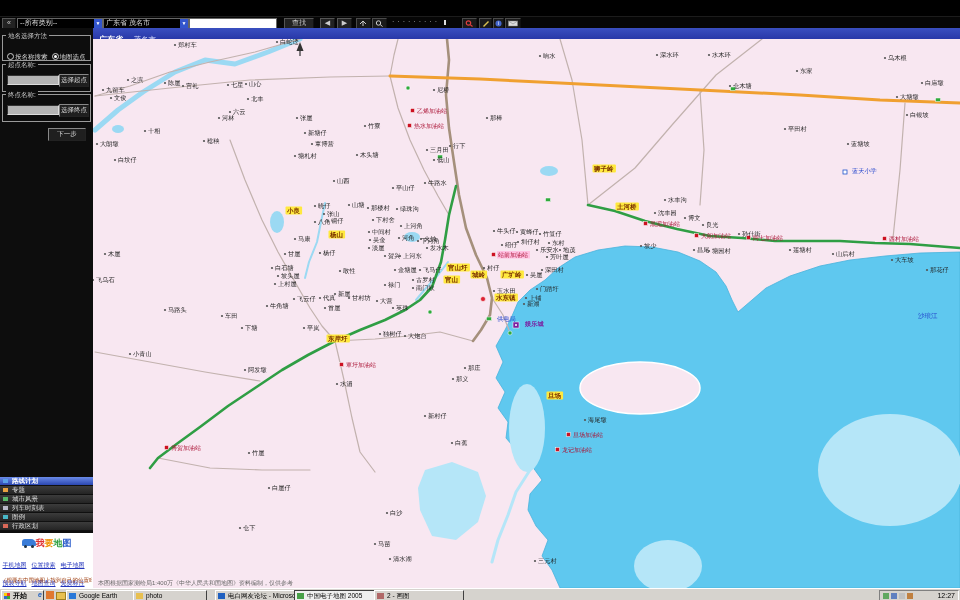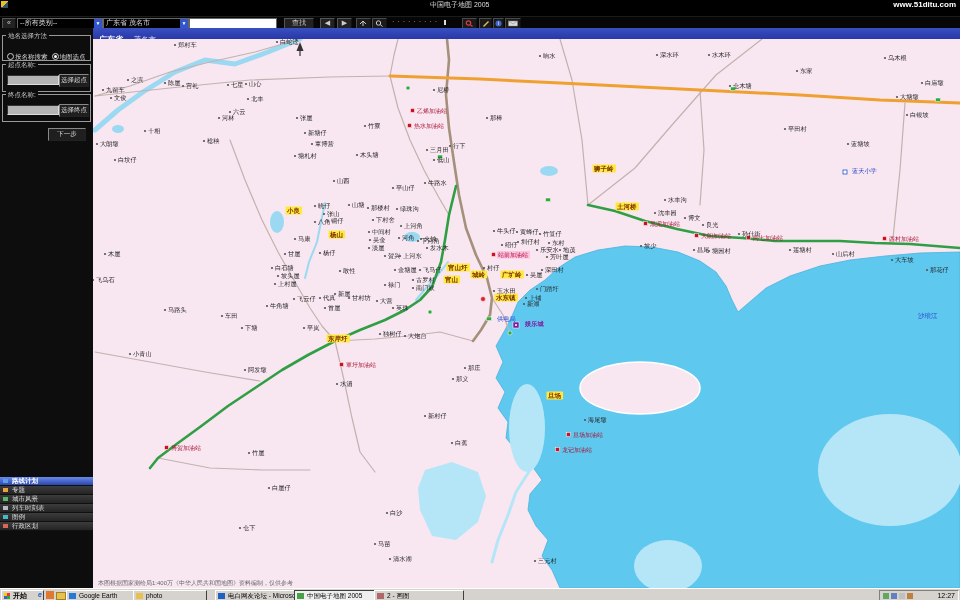--- a/index.html
+++ b/index.html
@@ -70,25 +70,20 @@
   #tray{position:absolute;right:1px;top:1px;width:78px;height:10px;border:1px solid;border-color:#808080 #fff #fff #808080;
     font-size:7px;line-height:9px;}
   #tray .clock{position:absolute;right:3px;top:0;}
   #tray .ti{position:absolute;top:2px;width:6px;height:6px;}
 </style>
 </head>
 <body>
 
 <div id="screen">
 
-  <div id="titlebar">
-    <span class="appicon"></span>
-    <span class="ttl">中国电子地图 2005</span>
-    <span class="url">www.51ditu.com</span>
-  </div>
 
   <div id="menubar"><span class="mi">工具</span><span class="mi">选项</span><span class="mi">输出</span><span class="mi">帮助</span></div>
 
   <div id="toolbar">
     <div class="tbtn" style="left:2px;width:12px;">«</div>
     <div class="dd" style="left:17px;width:82px;">
       <span>--所有类别--</span>
       <span class="arw">▼</span>
     </div>
     <div class="dd" style="left:103px;width:82px;">
@@ -156,20 +151,25 @@
 
     <div id="panel-list">
         <div class="prow active"><span class="pic" style="background: rgb(90, 160, 232);"></span><span>路线计划</span></div>
         <div class="prow"><span class="pic" style="background: rgb(232, 160, 64);"></span><span>专题</span></div>
         <div class="prow"><span class="pic" style="background: rgb(88, 184, 104);"></span><span>城市风景</span></div>
         <div class="prow"><span class="pic" style="background: rgb(184, 184, 200);"></span><span>列车时刻表</span></div>
         <div class="prow"><span class="pic" style="background: rgb(72, 184, 200);"></span><span>图例</span></div>
         <div class="prow"><span class="pic" style="background: rgb(216, 104, 88);"></span><span>行政区划</span></div>
       </div>
 
+    <div id="promo">
+      <div id="logo"><span class="car"></span><span style="color: rgb(224, 48, 48);">我</span><span style="color: rgb(240, 144, 0);">要</span><span style="color: rgb(48, 160, 64);">地</span><span style="color: rgb(48, 96, 204);">图</span></div>
+      <div id="links"><a>手机地图</a><a>位置搜索</a><a>电子地图</a><a>预装导航</a><a>地图查询</a><a>免费标注</a></div>
+      <div id="promo-footer">（想要在中国地图上找到自己的位置吗，进入）</div>
+    </div>
   </div>
 
   <div id="mapheader">
     <span class="prov">广东省</span>
     <span class="city">茂名市</span>
   </div>
 
   <svg id="map" viewBox="93 39 867 549">
       <rect x="93" y="39" width="867" height="549" fill="#f8e7f1"></rect>
       <polyline points="300,39 268,52 235,64 205,60 175,72 143,92 118,110 95,130" fill="none" stroke="#9bd9f3" stroke-width="5" stroke-linecap="round" stroke-linejoin="round"></polyline>

